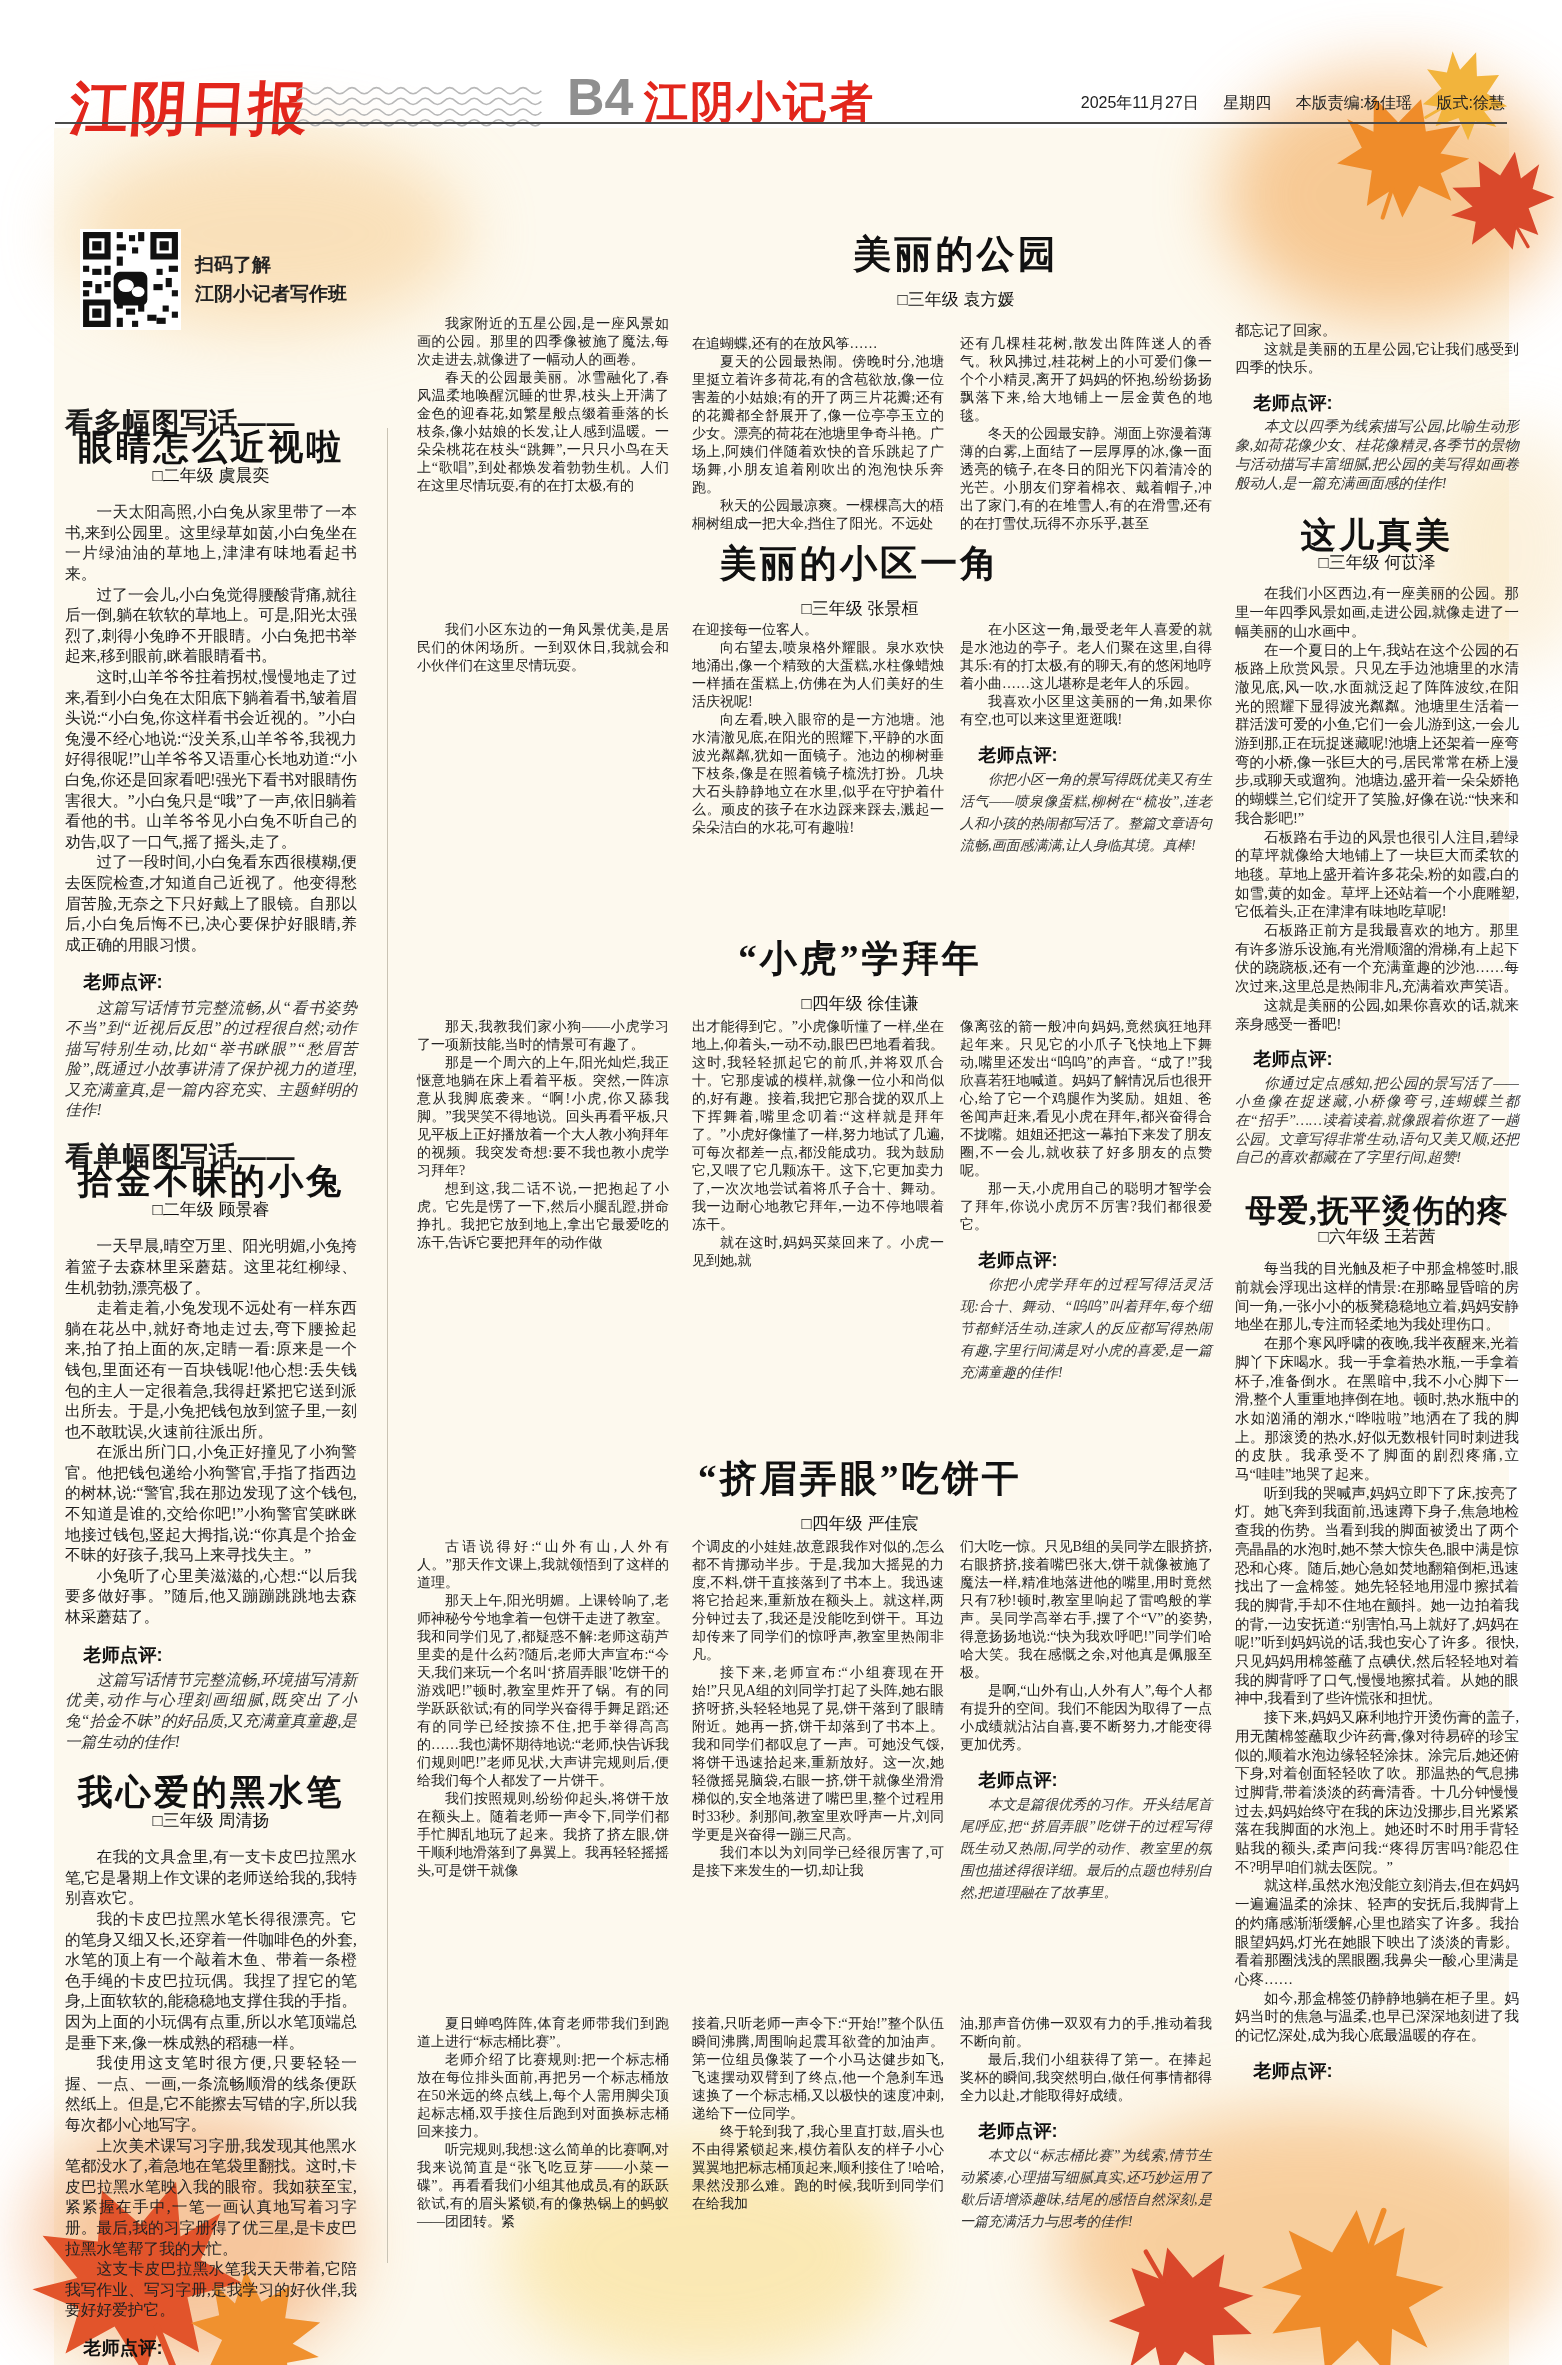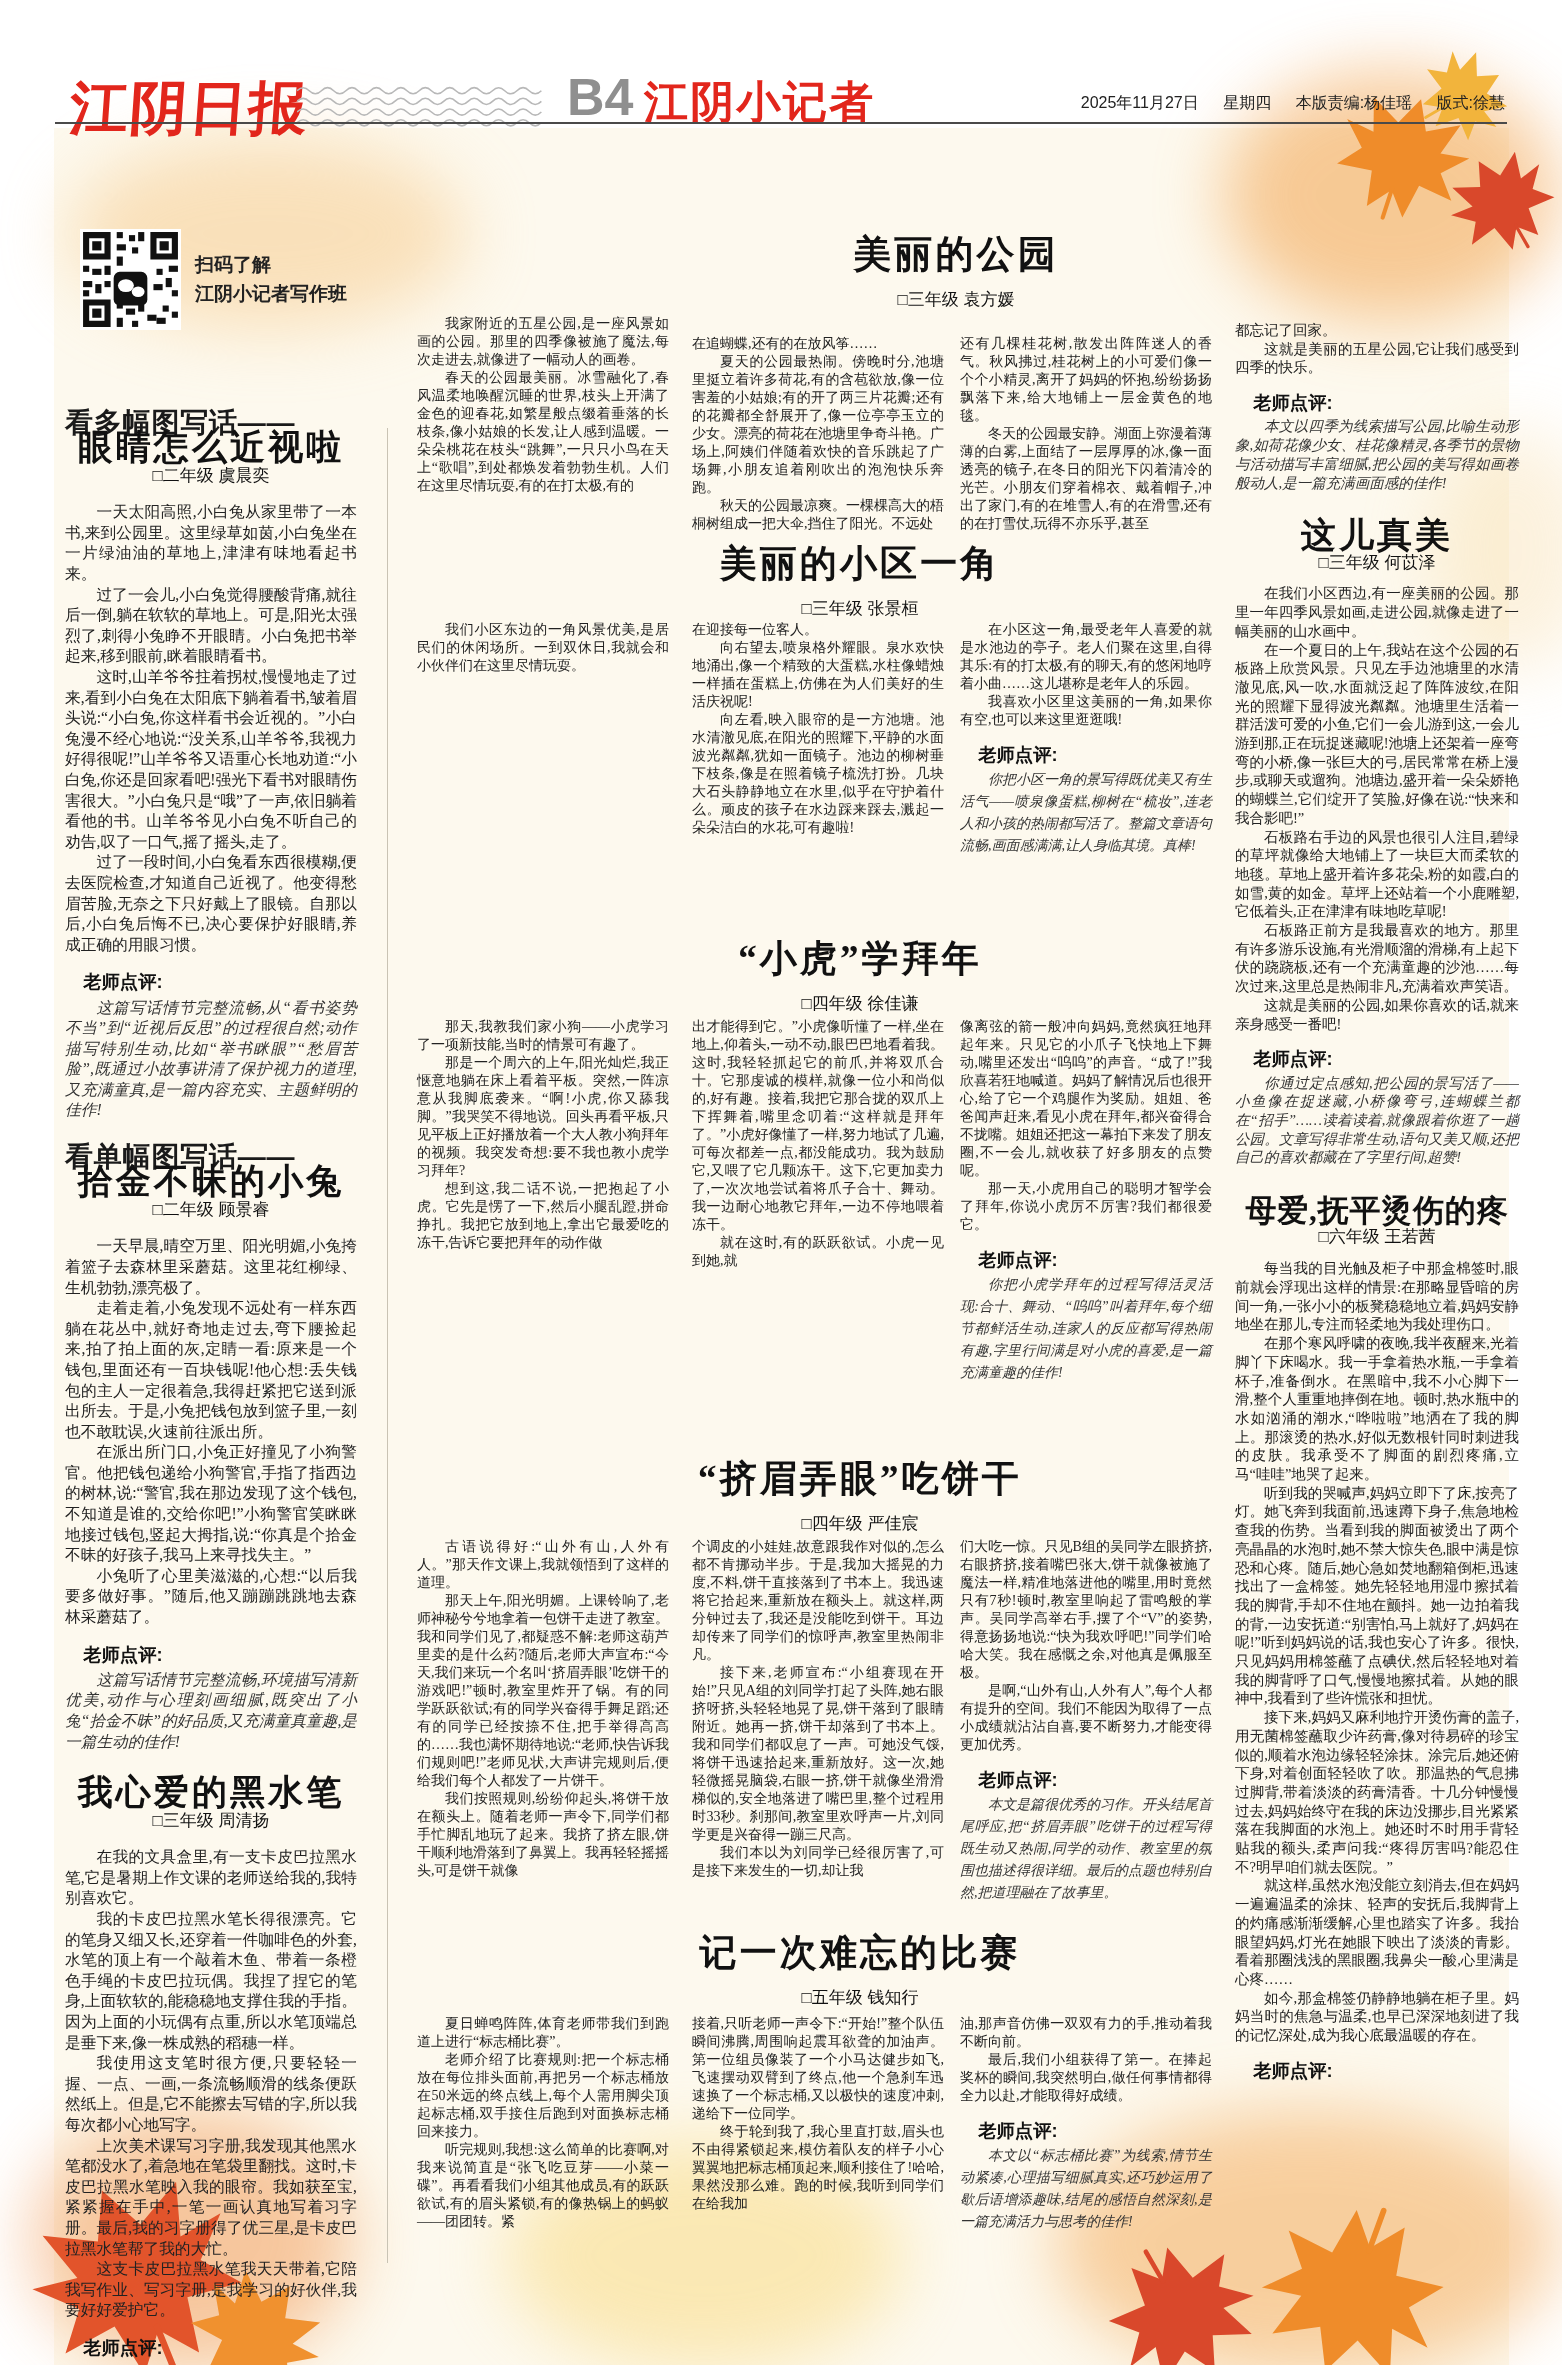--- a/index.html
+++ b/index.html
@@ -276,21 +276,21 @@
   <div class="mcol" style="left:417px;top:1018px">
     <div>
         <p class="para">那天,我教我们家小狗——小虎学习了一项新技能,当时的情景可有趣了。</p>
         <p class="para">那是一个周六的上午,阳光灿烂,我正惬意地躺在床上看着平板。突然,一阵凉意从我脚底袭来。“啊!小虎,你又舔我脚。”我哭笑不得地说。回头再看平板,只见平板上正好播放着一个大人教小狗拜年的视频。我突发奇想:要不我也教小虎学习拜年?</p>
         <p class="para">想到这,我二话不说,一把抱起了小虎。它先是愣了一下,然后小腿乱蹬,拼命挣扎。我把它放到地上,拿出它最爱吃的冻干,告诉它要把拜年的动作做</p>
       </div>
   </div>
   <div class="mcol" style="left:692px;top:1018px">
     <p class="cont" data-bind="articles.tiger.colC.cont">出才能得到它。”小虎像听懂了一样,坐在地上,仰着头,一动不动,眼巴巴地看着我。这时,我轻轻抓起它的前爪,并将双爪合十。它那虔诚的模样,就像一位小和尚似的,好有趣。接着,我把它那合拢的双爪上下挥舞着,嘴里念叨着:“这样就是拜年了。”小虎好像懂了一样,努力地试了几遍,可每次都差一点,都没能成功。我为鼓励它,又喂了它几颗冻干。这下,它更加卖力了,一次次地尝试着将爪子合十、舞动。我一边耐心地教它拜年,一边不停地喂着冻干。</p>
     <div>
-        <p class="para">就在这时,有的跃跃欲试。小虎一见到她,就</p>
+        <p class="para">就在这时,妈妈买菜回来了。小虎一见到她,就</p>
       </div>
   </div>
   <div class="mcol" style="left:960px;top:1018px">
     <p class="cont" data-bind="articles.tiger.colD.cont">像离弦的箭一般冲向妈妈,竟然疯狂地拜起年来。只见它的小爪子飞快地上下舞动,嘴里还发出“呜呜”的声音。“成了!”我欣喜若狂地喊道。妈妈了解情况后也很开心,给了它一个鸡腿作为奖励。姐姐、爸爸闻声赶来,看见小虎在拜年,都兴奋得合不拢嘴。姐姐还把这一幕拍下来发了朋友圈,不一会儿,就收获了好多朋友的点赞呢。</p>
     <div>
         <p class="para">那一天,小虎用自己的聪明才智学会了拜年,你说小虎厉不厉害?我们都很爱它。</p>
       </div>
     <div class="comment">
       <div class="c-head" data-bind="labels.comment">老师点评:</div>
       <p class="c-text" data-bind="articles.tiger.comment">你把小虎学拜年的过程写得活灵活现:合十、舞动、“呜呜”叫着拜年,每个细节都鲜活生动,连家人的反应都写得热闹有趣,字里行间满是对小虎的喜爱,是一篇充满童趣的佳作!</p>
@@ -319,24 +319,20 @@
     <p class="cont" data-bind="articles.cookie.colD.cont">们大吃一惊。只见B组的吴同学左眼挤挤,右眼挤挤,接着嘴巴张大,饼干就像被施了魔法一样,精准地落进他的嘴里,用时竟然只有7秒!顿时,教室里响起了雷鸣般的掌声。吴同学高举右手,摆了个“V”的姿势,得意扬扬地说:“快为我欢呼吧!”同学们哈哈大笑。我在感慨之余,对他真是佩服至极。</p>
     <div>
         <p class="para">是啊,“山外有山,人外有人”,每个人都有提升的空间。我们不能因为取得了一点小成绩就沾沾自喜,要不断努力,才能变得更加优秀。</p>
       </div>
     <div class="comment">
       <div class="c-head" data-bind="labels.comment">老师点评:</div>
       <p class="c-text" data-bind="articles.cookie.comment">本文是篇很优秀的习作。开头结尾首尾呼应,把“挤眉弄眼”吃饼干的过程写得既生动又热闹,同学的动作、教室里的氛围也描述得很详细。最后的点题也特别自然,把道理融在了故事里。</p>
     </div>
   </div>
 
-  <div class="mtitle" style="top:1928px">
-    <div class="h1" data-bind="articles.race.title">记一次难忘的比赛</div>
-    <div class="byline" data-bind="articles.race.byline">□五年级 钱知行</div>
-  </div>
   <div class="mcol" style="left:417px;top:2015px">
     <div>
         <p class="para">夏日蝉鸣阵阵,体育老师带我们到跑道上进行“标志桶比赛”。</p>
         <p class="para">老师介绍了比赛规则:把一个标志桶放在每位排头面前,再把另一个标志桶放在50米远的终点线上,每个人需用脚尖顶起标志桶,双手接住后跑到对面换标志桶回来接力。</p>
         <p class="para">听完规则,我想:这么简单的比赛啊,对我来说简直是“张飞吃豆芽——小菜一碟”。再看看我们小组其他成员,有的跃跃欲试,有的眉头紧锁,有的像热锅上的蚂蚁——团团转。紧</p>
       </div>
   </div>
   <div class="mcol" style="left:692px;top:2015px">
     <p class="cont" data-bind="articles.race.colC.cont">接着,只听老师一声令下:“开始!”整个队伍瞬间沸腾,周围响起震耳欲聋的加油声。第一位组员像装了一个小马达健步如飞,飞速摆动双臂到了终点,他一个急刹车迅速换了一个标志桶,又以极快的速度冲刺,递给下一位同学。</p>
     <div>

